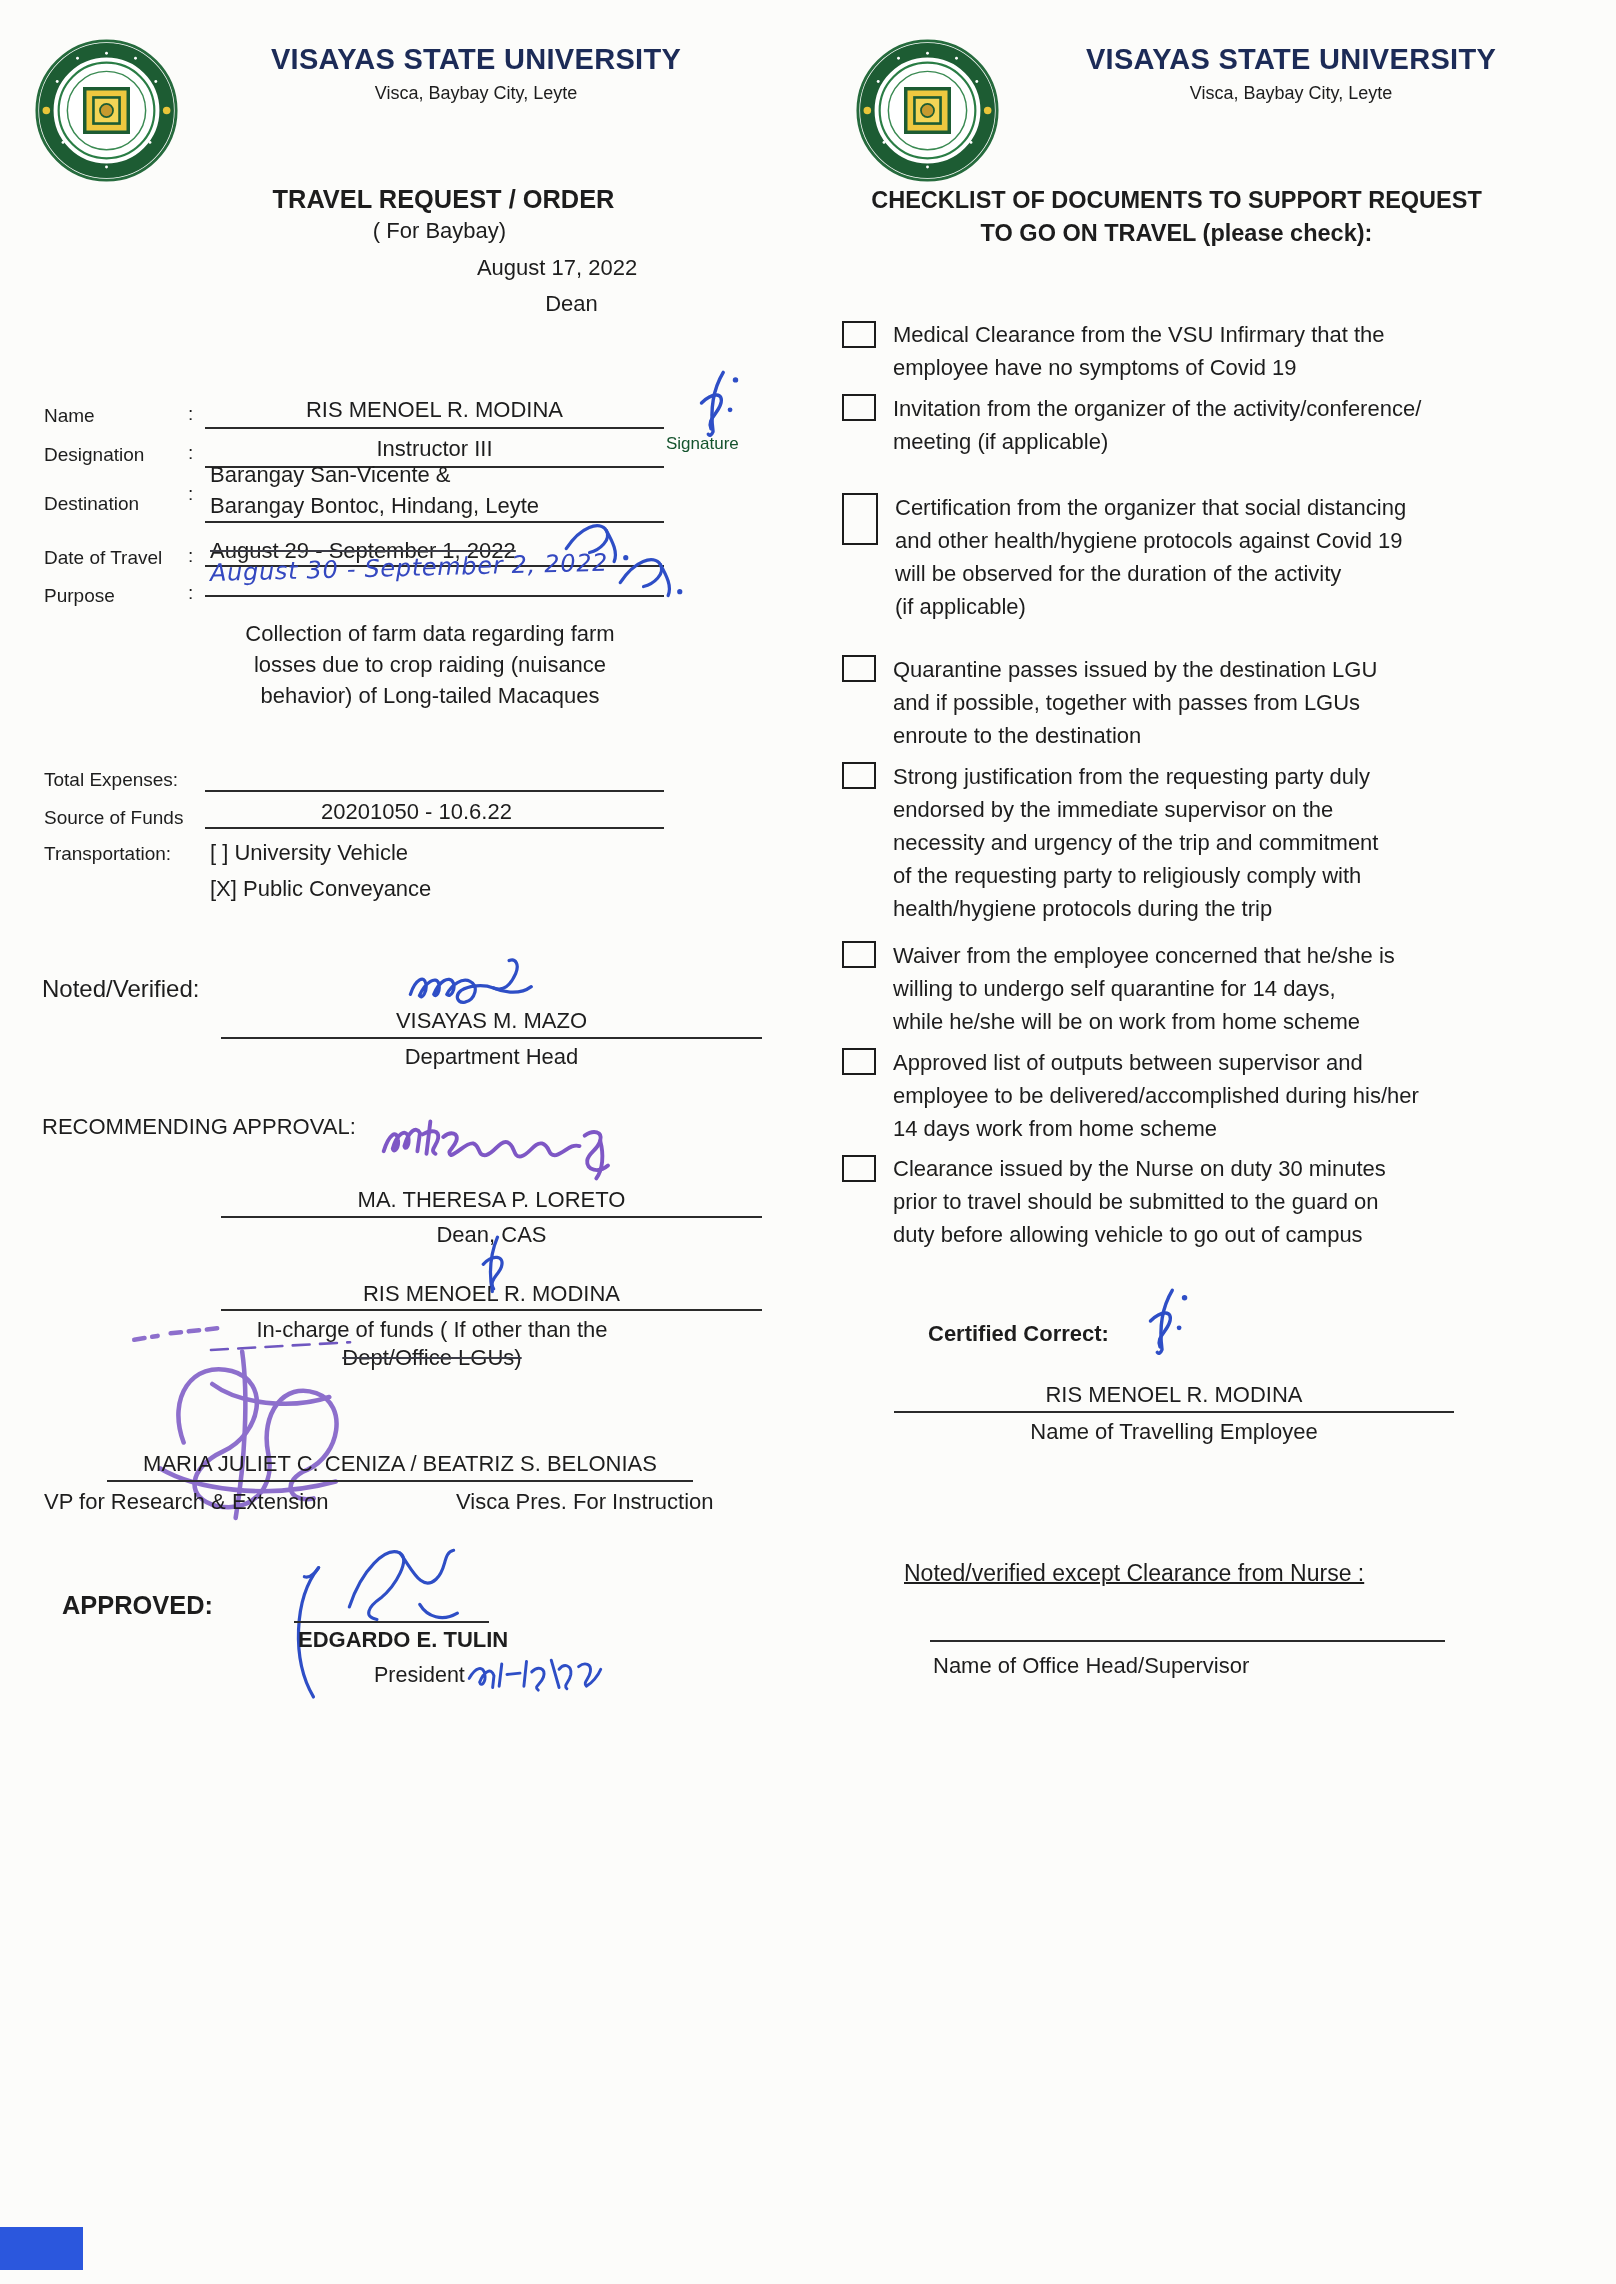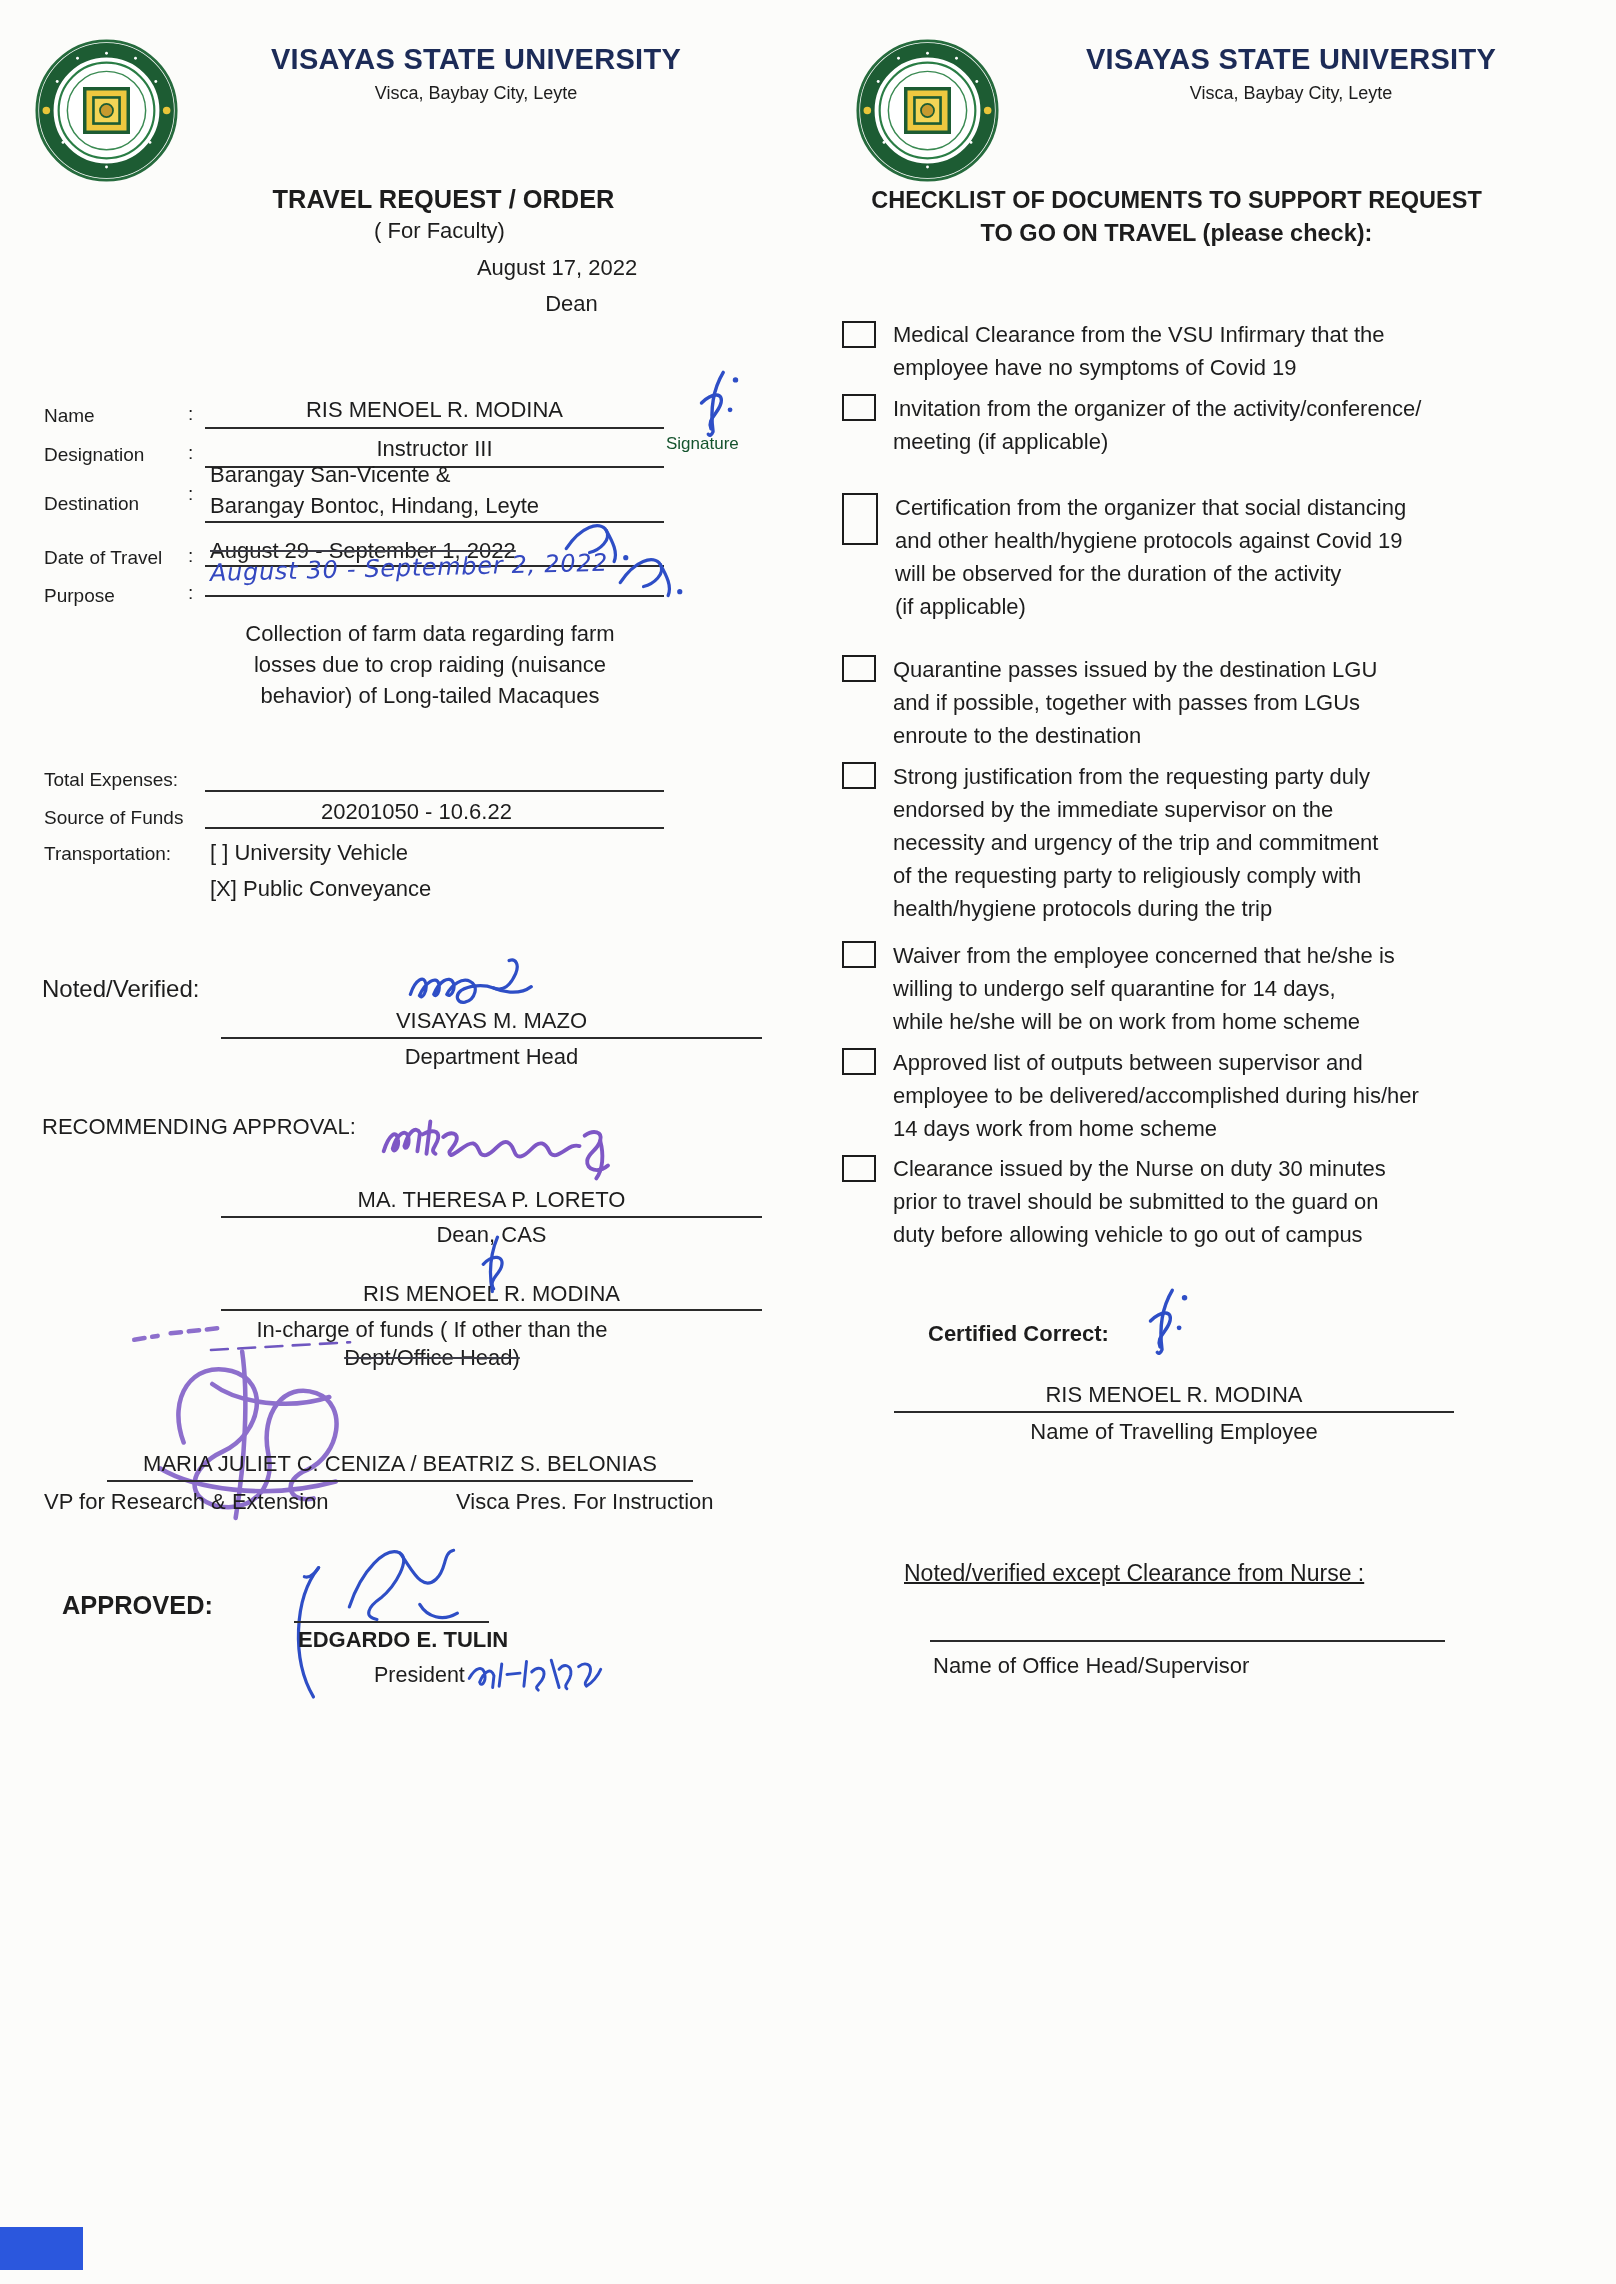--- a/index.html
+++ b/index.html
@@ -65,21 +65,21 @@
     <rect x="41" y="41" width="18" height="18" fill="#f3d556" stroke="#1d5c33" stroke-width="1.8"></rect>
     <circle cx="50" cy="50" r="4.5" fill="#c79a2e" stroke="#1d5c33" stroke-width="1.2"></circle>
   </svg>
 
   <div class="abs hdr" style="left:196px;top:43px;width:560px">
     <div class="uniname">VISAYAS STATE UNIVERSITY</div>
     <div class="uniaddr">Visca, Baybay City, Leyte</div>
   </div>
 
   <div class="abs ctr bold fs39" style="left:248px;top:185px;width:391px">TRAVEL REQUEST / ORDER</div>
-  <div class="abs ctr fs34" style="left:244px;top:218px;width:391px">( For Faculty)</div>
+  <div class="abs ctr fs34" style="left:244px;top:218px;width:391px">( For Baybay)</div>
   <div class="abs ctr fs34" style="left:443px;top:255px;width:228px">August 17, 2022</div>
   <div class="abs ctr fs34" style="left:474px;top:291px;width:195px">Dean</div>
 
   <div class="abs lbl" style="left:44px;top:405px">Name</div>
   <div class="abs lbl" style="left:188px;top:403px">:</div>
   <div class="abs ctr fs34" style="left:205px;top:397px;width:459px">RIS MENOEL R. MODINA</div>
   <div class="abs rule" style="left:205px;top:427px;width:459px"></div>
   <svg class="abs sig" style="left:681px;top:369px" width="75" height="68" viewBox="0 0 110 100">
     <path class="sigB" d="M62 5 C50 25 42 55 47 92 M47 92 C45 97 42 99 40 96"></path>
     <path class="sigB" d="M30 50 C46 34 64 34 58 52 C53 67 38 74 44 88"></path>
@@ -156,21 +156,21 @@
   <div class="abs rule" style="left:221px;top:1216px;width:541px"></div>
   <div class="abs ctr fs34" style="left:221px;top:1222px;width:541px">Dean, CAS</div>
 
   <svg class="abs sig" style="left:469px;top:1233px" width="55" height="62" viewBox="0 0 85 95">
     <path class="sigB" d="M44 6 C34 30 30 58 36 90"></path>
     <path class="sigB" d="M22 48 C36 32 56 34 50 52 C45 66 30 72 38 86"></path>
   </svg>
   <div class="abs ctr fs34" style="left:221px;top:1281px;width:541px">RIS MENOEL R. MODINA</div>
   <div class="abs rule" style="left:221px;top:1309px;width:541px"></div>
   <div class="abs ctr fs34" style="left:152px;top:1317px;width:560px">In-charge of funds ( If other than the</div>
-  <div class="abs ctr fs34 strike" style="left:152px;top:1345px;width:560px">Dept/Office Head)</div>
+  <div class="abs ctr fs34 strike" style="left:152px;top:1345px;width:560px">Dept/Office LGUs)</div>
   <svg class="abs sig" style="left:208px;top:1337px" width="147" height="19.5" viewBox="0 0 225 30">
     <path d="M4 20 L218 8" fill="none" stroke="#6f57c0" stroke-width="4" stroke-linecap="round" stroke-dasharray="26 16"></path>
   </svg>
 
   <svg class="abs sig" style="left:121px;top:1306px" width="306" height="221" viewBox="0 0 470 340">
     <g fill="none" stroke="#8260c8" stroke-width="7" stroke-linecap="round" stroke-linejoin="round" opacity="0.9">
       <path d="M20 52 L56 46" stroke-dasharray="16 12"></path>
       <path d="M76 42 L150 34" stroke-dasharray="16 12"></path>
       <path d="M96 210 C70 140 110 84 170 100 C230 116 216 196 156 224 C104 248 96 296 148 308 C200 318 238 280 226 226 C214 166 250 116 300 134 C350 152 336 230 286 252 C246 268 256 304 296 296"></path>
       <path d="M186 70 C196 140 190 240 176 326"></path>

